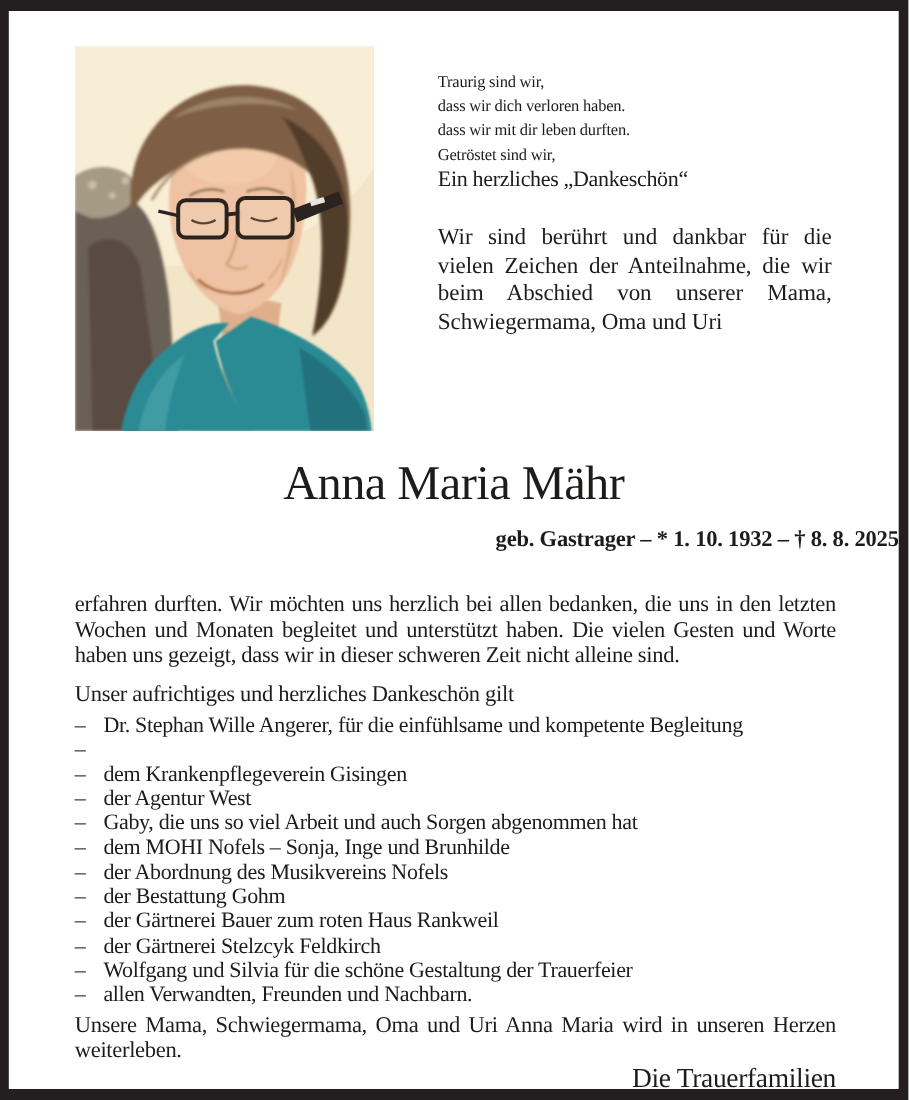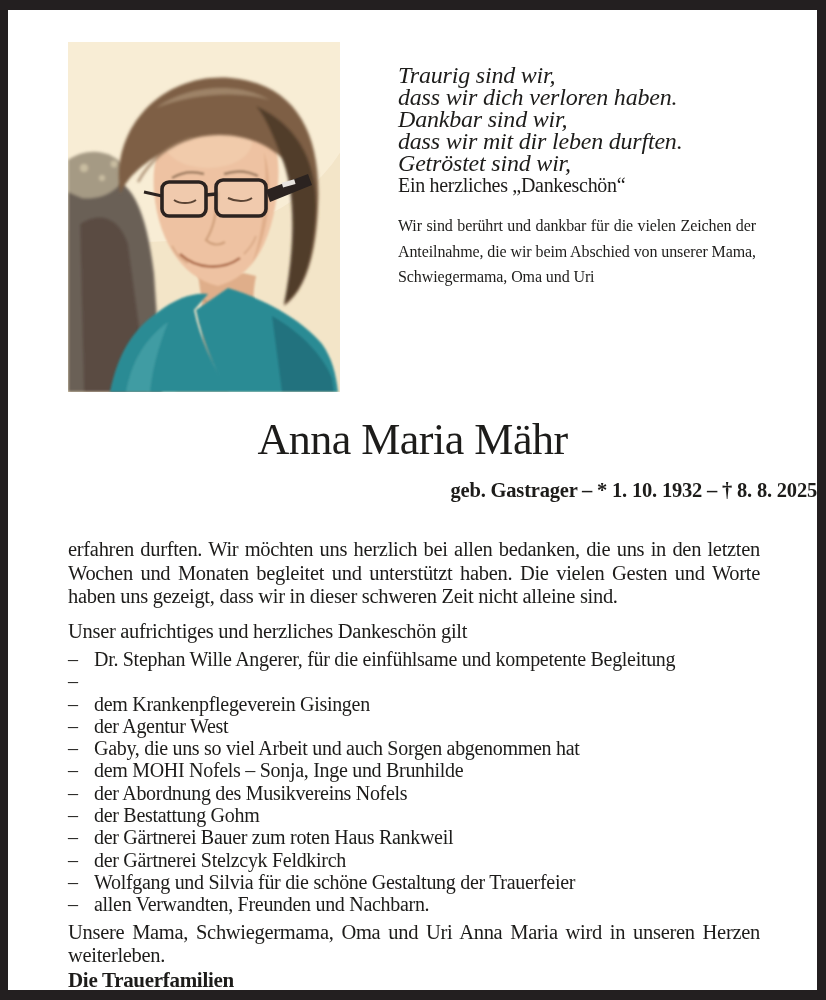--- a/index.html
+++ b/index.html
@@ -11,48 +11,48 @@
     position:absolute; left:8px; top:10px; width:809px; height:980px;
     background:#ffffff; overflow:hidden;
     font-family:"Liberation Serif", serif; color:#1d1c1a;
   }
   .photo {
     position:absolute; left:60px; top:32px; width:272px; height:350px;
     overflow:hidden;
   }
   .photo svg { display:block; }
   .right-col { position:absolute; left:390px; top:54px; width:358px; }
-  .poem { font-style:italic; font-size:24px; line-height:22px; letter-spacing:-0.2px; }
+  .poem { font-size:15px; line-height:22px; letter-spacing:-0.2px; }
   .poem-line { white-space:nowrap; }
   .thanks-heading {
     font-weight:normal; font-size:20px; letter-spacing:-0.3px;
   }
   .thanks-intro {
-    margin-top:16px; font-size:16px; line-height:25.5px;
+    margin-top:28px; font-size:21px; line-height:25.5px;
     text-align:justify; letter-spacing:-0.1px;
   }
   .name-block {
     position:absolute; left:0; right:0; top:398px;
     text-align:center; font-size:44px; line-height:64px; letter-spacing:-0.5px;
   }
   .geb-line {
     position:absolute; left:0; right:0; top:469px;
     text-align:right; font-weight:bold; font-size:20.5px; letter-spacing:-0.2px;
   }
   .main-col {
     position:absolute; left:60px; top:500px; width:692px;
     font-size:20.5px; line-height:23.5px; letter-spacing:-0.3px;
   }
   .para1 { text-align:justify;margin-top:28px; }
   .list-intro { margin-top:11px; }
   .thanks-list { list-style:none; margin:5px 0 0 0; padding:0; }
   .thanks-list li { display:flex; font-size:20px; line-height:22.3px; }
   .dash { flex:0 0 26px; width:26px; }
   .closing { margin-top:5px; text-align:justify; }
-  .signature { font-weight:bold; font-size:21px; margin-top:1px; }
+  .signature { text-align:right; font-weight:normal; font-size:25px; margin-top:1px; }
 </style>
 </head>
 <body>
 
 <div class="frame">
   <div class="inner">
 
     <div class="photo">
       <svg width="272" height="350" viewBox="0 0 272 350" xmlns="http://www.w3.org/2000/svg">
         <defs>
@@ -120,21 +120,20 @@
           <path d="M160,156 C168,160 178,160 184,156" stroke="#5a4434" stroke-width="2" fill="none"></path>
         </g>
       </svg>
     </div>
 
     <div class="right-col">
       <div class="poem">
 
       <div class="poem-line">Traurig sind wir,</div>
           <div class="poem-line">dass wir dich verloren haben.</div>
-          <div class="poem-line">Dankbar sind wir,</div>
           <div class="poem-line">dass wir mit dir leben durften.</div>
           <div class="poem-line">Getröstet sind wir,</div>
         </div>
       <div class="thanks-heading">Ein herzliches „Dankeschön“</div>
       <div class="thanks-intro">Wir sind berührt und dankbar für die vielen Zeichen der Anteilnahme, die wir beim Abschied von unserer Mama, Schwiegermama, Oma und Uri</div>
     </div>
 
     <div class="name-block">Anna Maria Mähr</div>
     <div class="geb-line">geb. Gastrager – * 1. 10. 1932 – † 8. 8. 2025</div>
 

